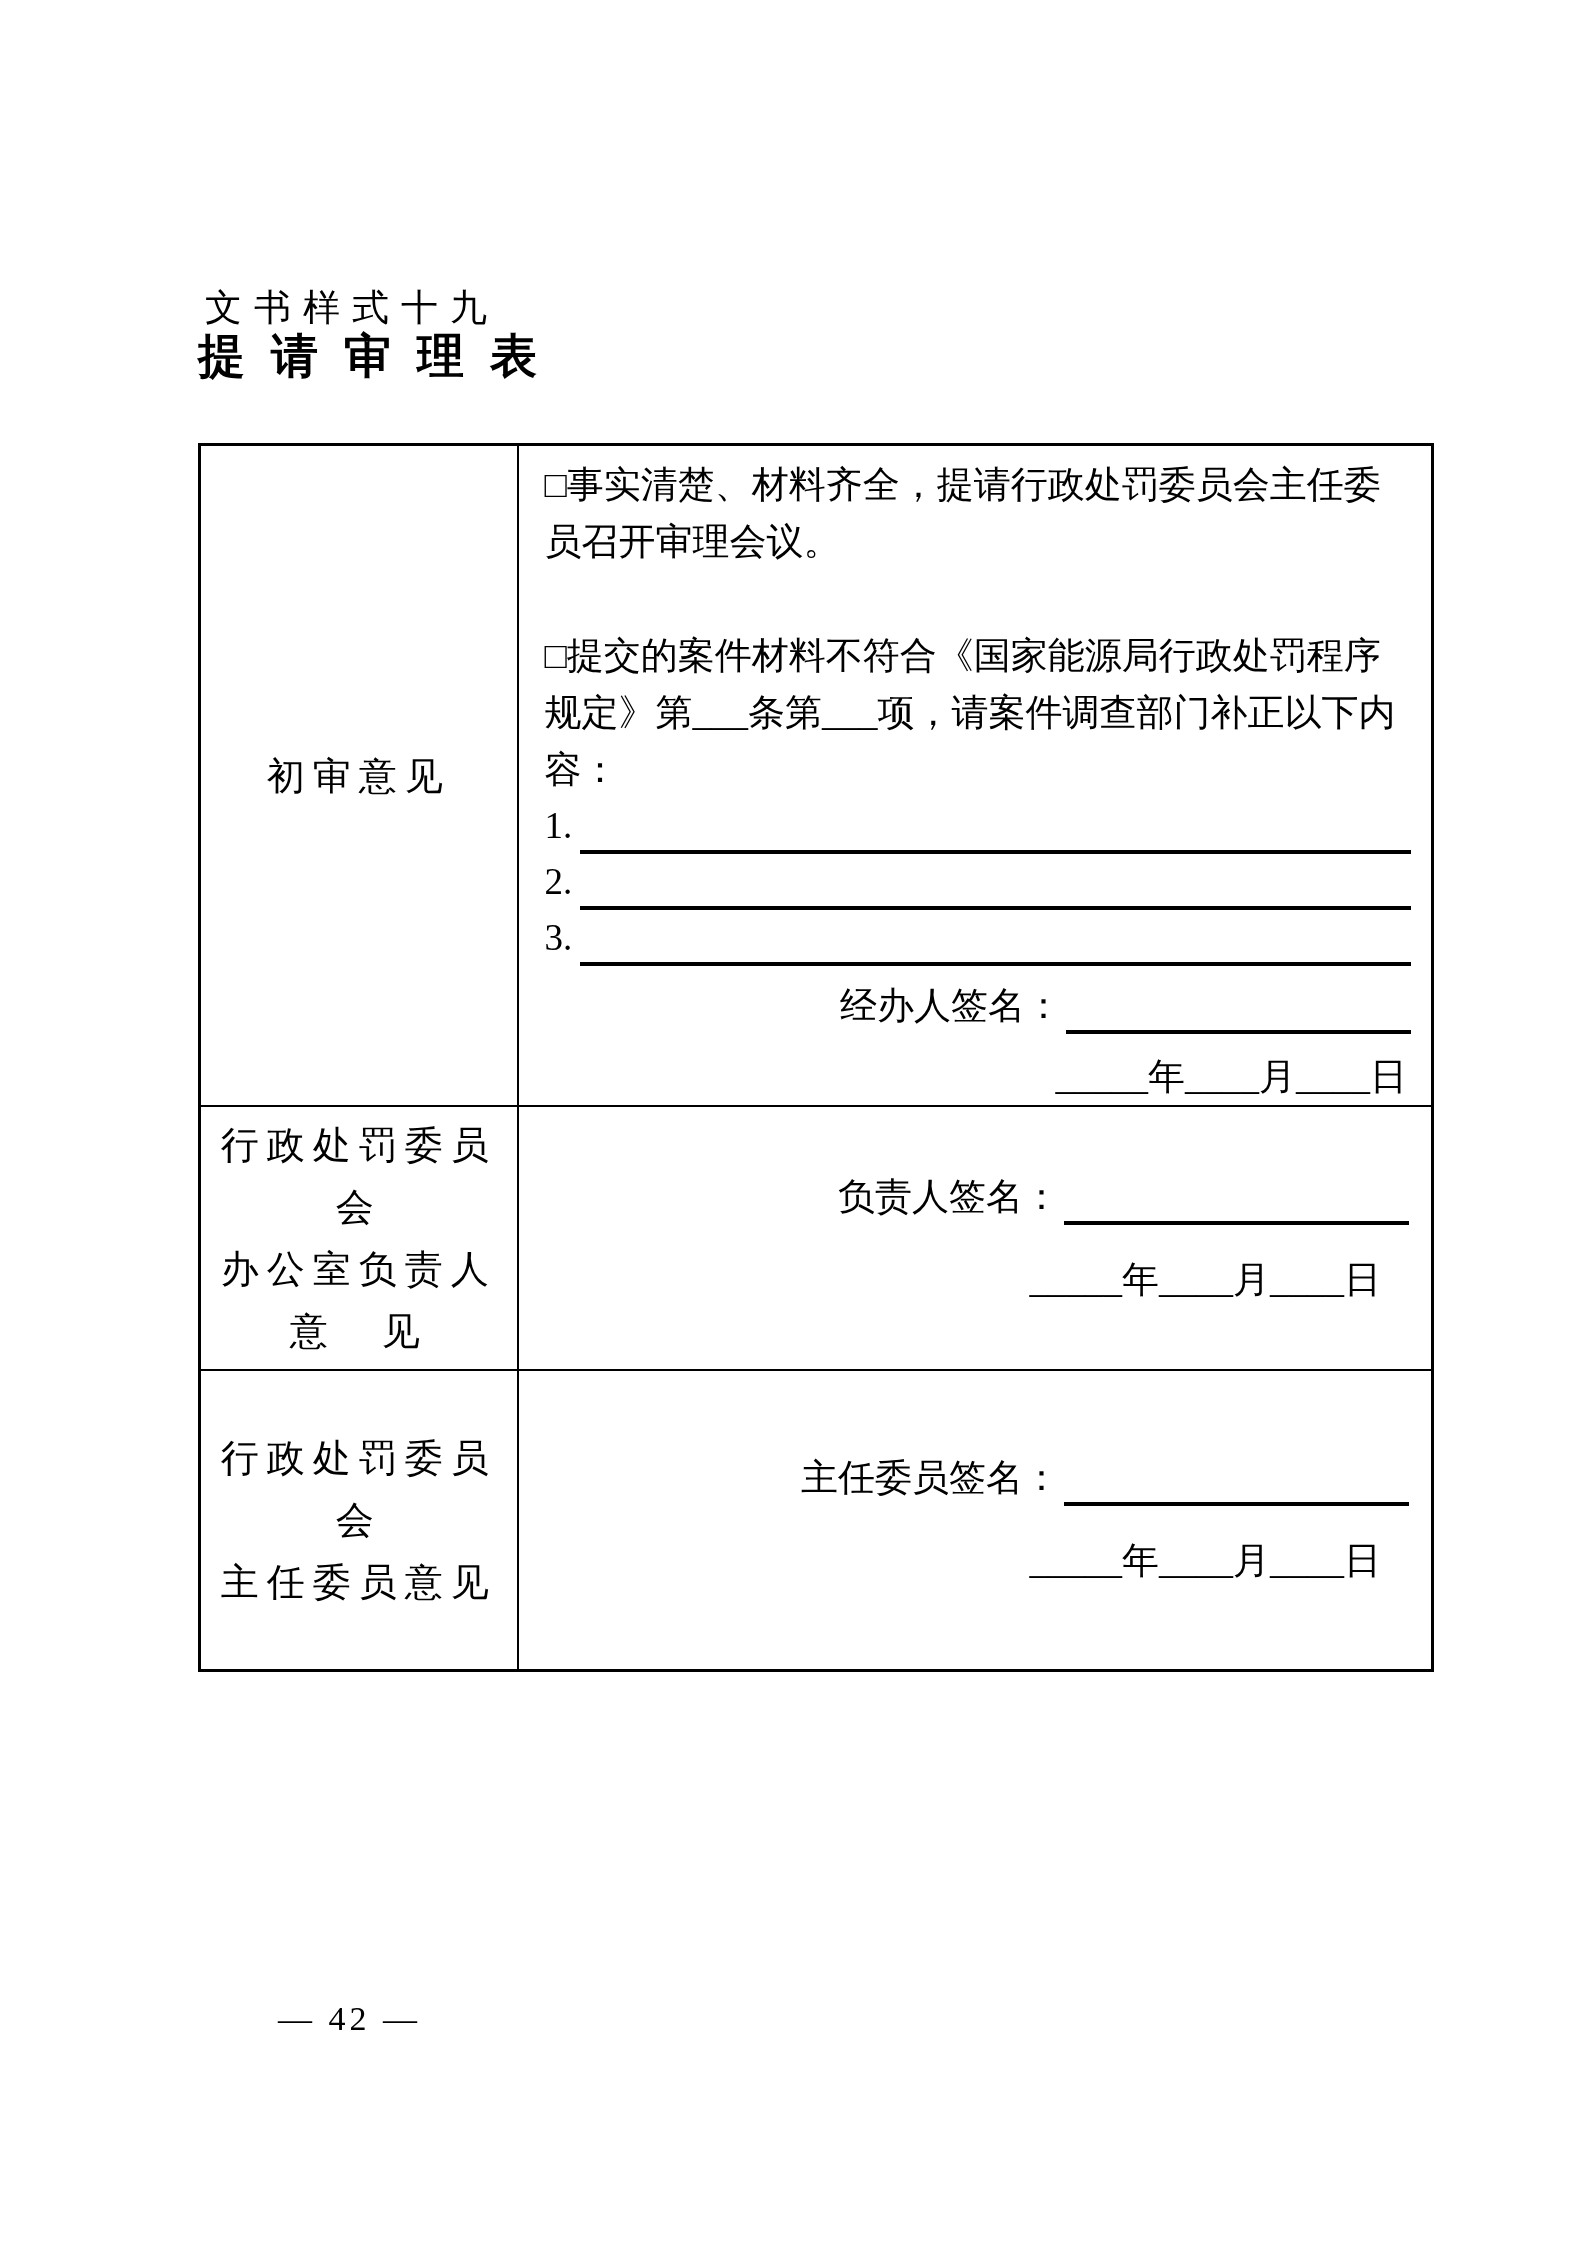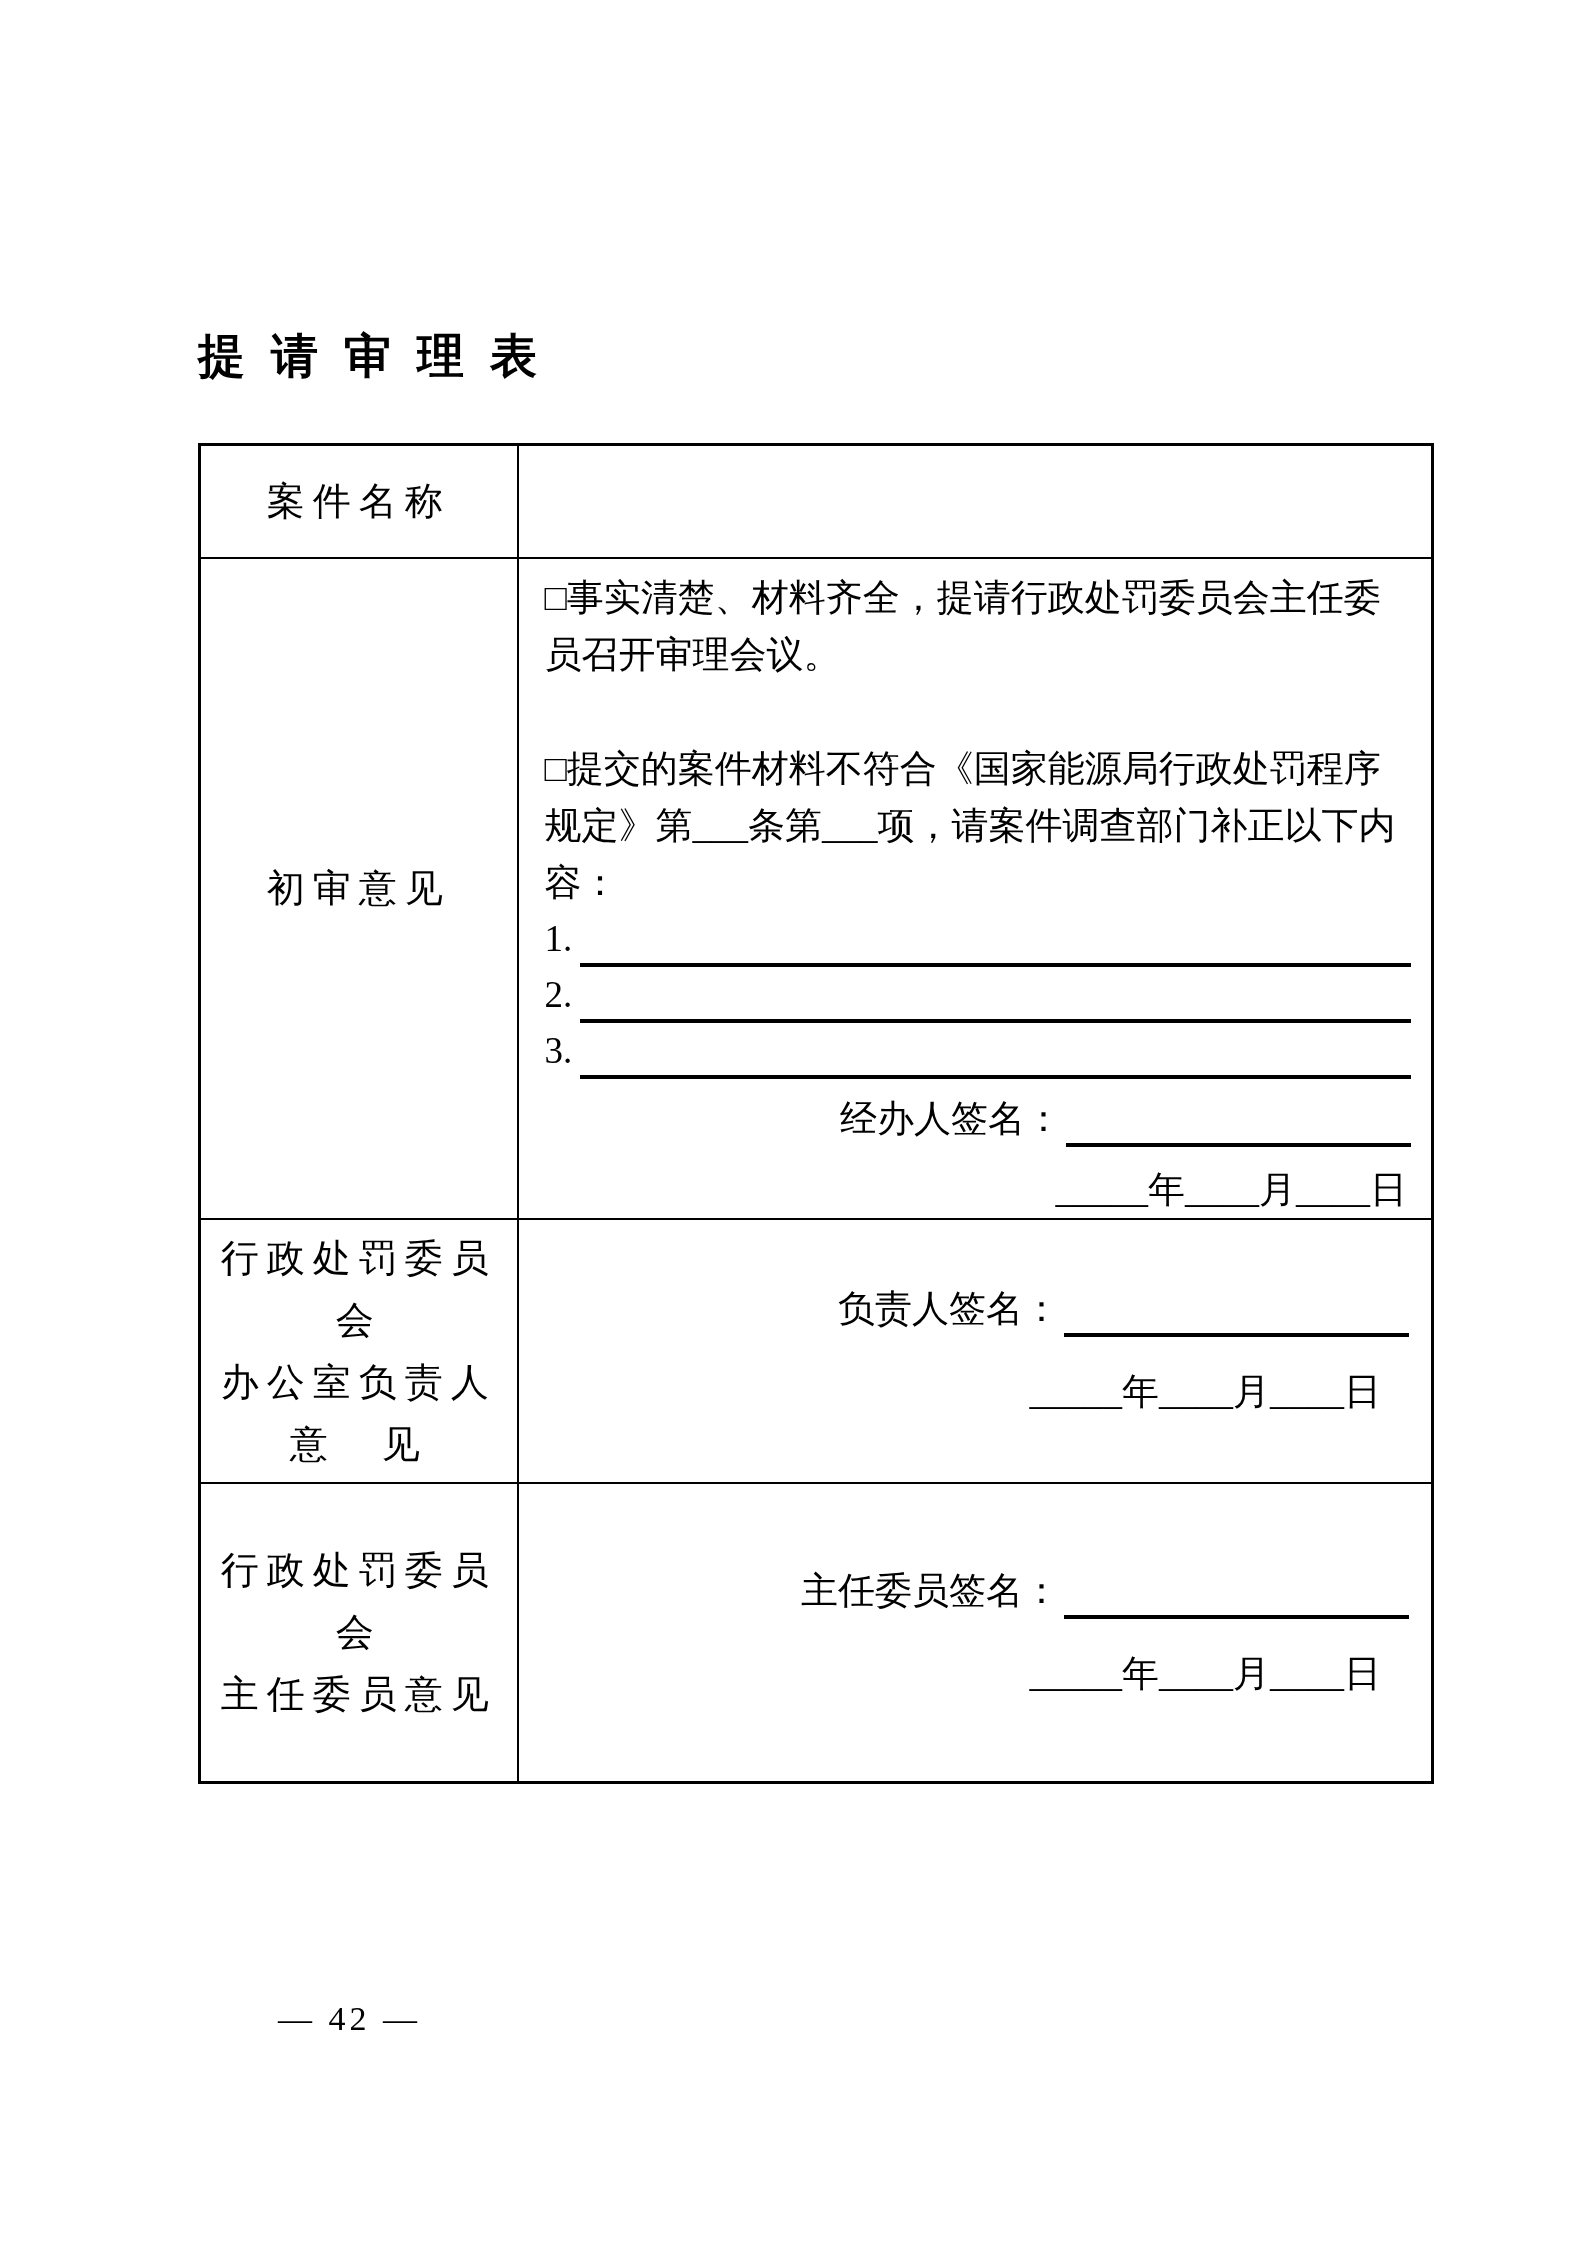--- a/index.html
+++ b/index.html
@@ -71,34 +71,31 @@
   .page-number {
     position:absolute; left:278px; top:2000px;
     font-size:34px; letter-spacing:4px; white-space:nowrap;
   }
 </style>
 </head>
 <body>
 
 <div class="page">
 
+  <div class="doc-label">文书样式十九</div>
 
   <div class="page-title">提请审理表</div>
 
   <table class="form-table">
     <colgroup>
         <col class="col-label">
         <col>
       </colgroup>
 
     <tbody>
-        <tr class="row-case">
-      <td class="label-cell">案件名称</td>
-      <td class="content-cell"></td>
-    </tr>
 
     <tr class="row-review">
       <td class="label-cell">初审意见</td>
       <td class="review-cell">
         <div class="opt">□事实清楚、材料齐全，提请行政处罚委员会主任委员召开审理会议。</div>
         <div class="opt opt2">□提交的案件材料不符合《国家能源局行政处罚程序规定》第___条第___项，请案件调查部门补正以下内容：</div>
         <div class="num-row">
           <span class="num">1.</span>
           <span class="blank-fill"></span>
         </div>

